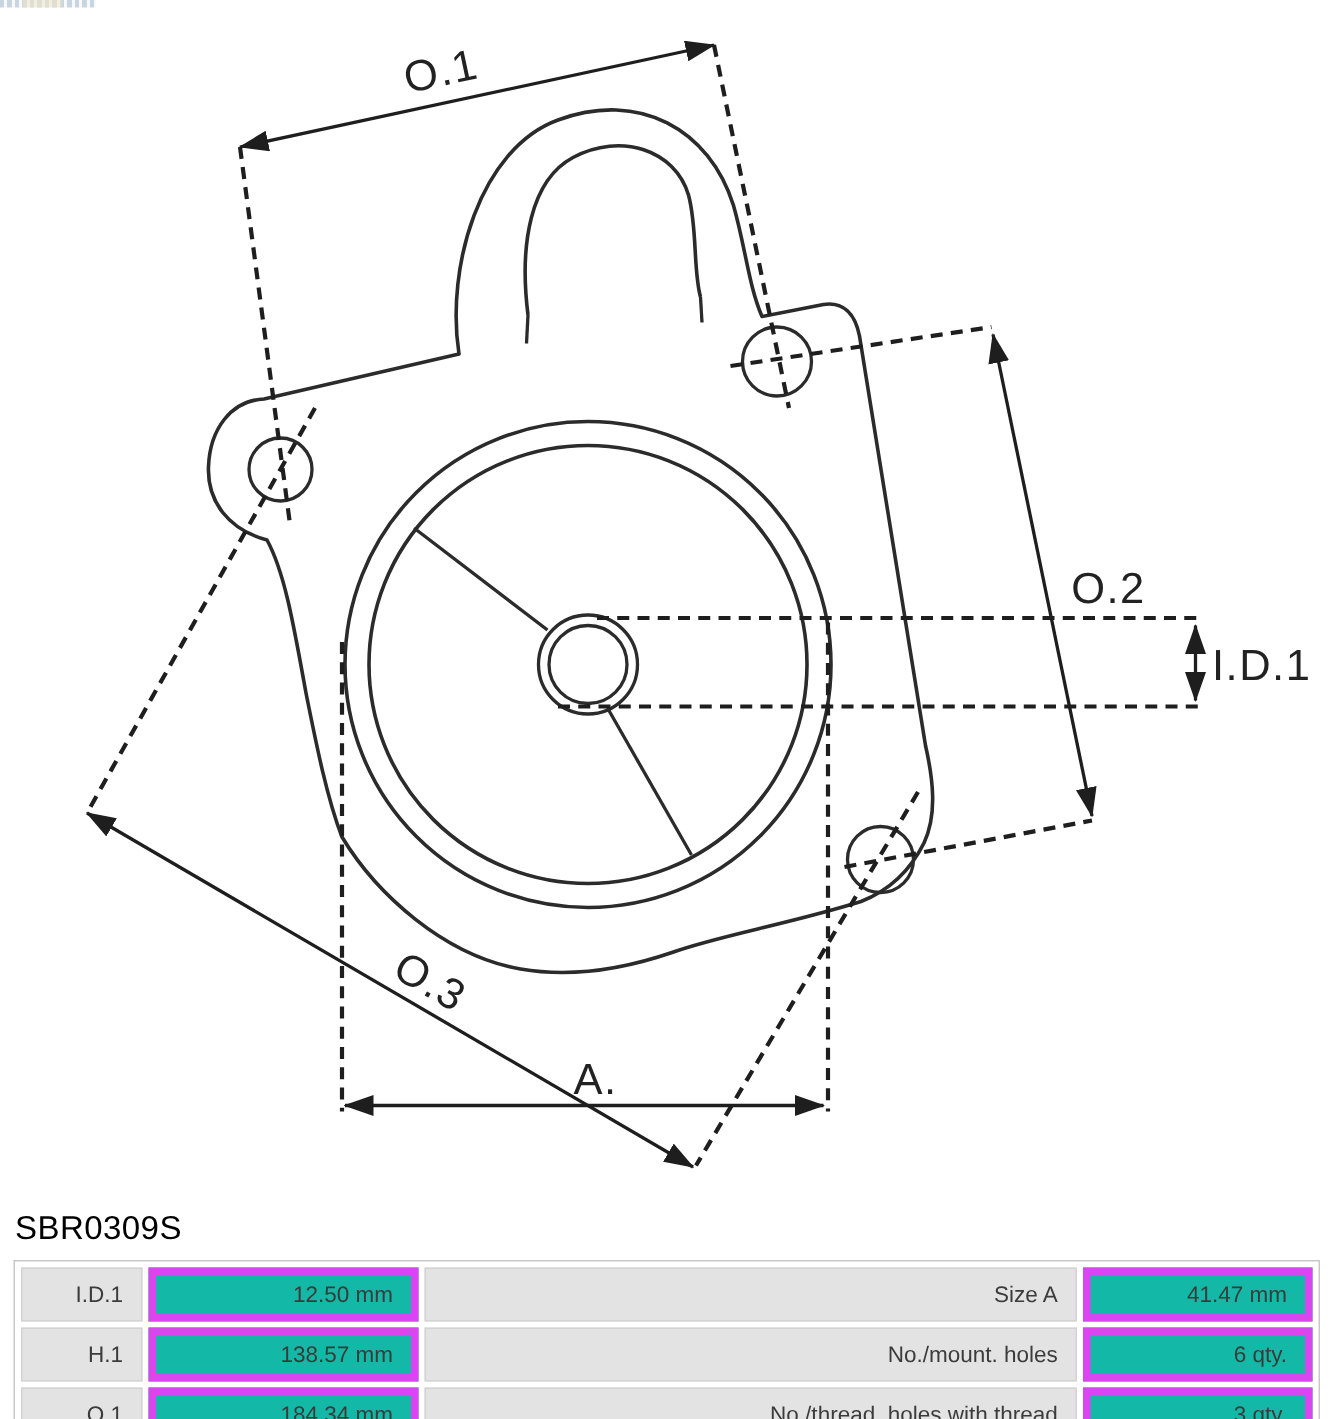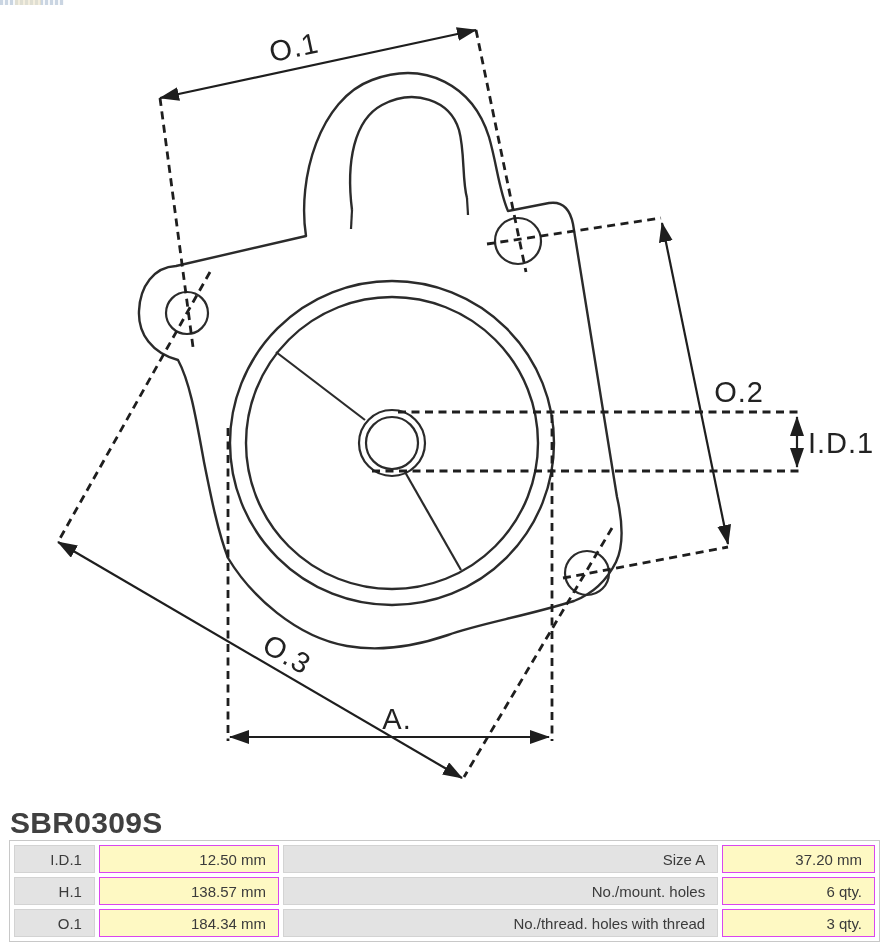--- a/index.html
+++ b/index.html
@@ -9,30 +9,30 @@
   
   .edge-artifact{position:absolute;left:0;top:0;width:64px;height:5px;opacity:.65;
     background:repeating-linear-gradient(90deg,#aebfd3 0 3px,#f4f7fa 3px 5px);}
   .edge-artifact .tint{position:absolute;left:15px;top:0;width:26px;height:5px;
     background:#ead9a8;opacity:.55;}
 
   .drawing{position:absolute;left:0;top:0;width:889px;height:800px;}
   .drawing svg{display:block;}
   .dim-label{font-family:"Liberation Sans",sans-serif;font-size:29px;fill:#222;letter-spacing:1px;}
 
-  .part-number{position:absolute;left:10px;top:806px;font-size:30px;font-weight:700;
-    color:#404040;letter-spacing:.3px;}
+  .part-number{position:absolute;left:10px;top:806px;font-size:22px;font-weight:400;
+    color:#000000;letter-spacing:.3px;}
 
   table.specs{position:absolute;left:9px;top:840px;width:871px;
     border-collapse:separate;border-spacing:4px;table-layout:fixed;
     border:1px solid #c8c8c8;background:#ffffff;}
   table.specs td{height:26px;font-size:15px;text-align:right;vertical-align:middle;
     padding:0 12px 0 0;color:#3b3b3b;white-space:nowrap;overflow:hidden;}
   td.lbl{background:#e3e3e3;border:1px solid #d3d3d3;}
-  td.val{background:#fef9c3;border:1px solid #d946ef;}
+  td.val{background:#14b8a6;border:5px solid #d946ef;}
   .c0{width:80px;} .c1{width:178px;} .c2{width:430px;} .c3{width:151px;}
 </style>
 </head>
 <body>
 
 <div class="edge-artifact">
   <span class="tint"></span>
 </div>
 
 <div class="drawing">
@@ -114,21 +114,21 @@
     <col class="c0">
       <col class="c1">
       <col class="c2">
       <col class="c3">
   </colgroup>
   <tbody id="spec-body">
       <tr>
         <td class="lbl">I.D.1</td>
         <td class="val">12.50 mm</td>
         <td class="lbl">Size A</td>
-        <td class="val">37.20 mm</td>
+        <td class="val">41.47 mm</td>
       </tr>
       <tr>
         <td class="lbl">H.1</td>
         <td class="val">138.57 mm</td>
         <td class="lbl">No./mount. holes</td>
         <td class="val">6 qty.</td>
       </tr>
       <tr>
         <td class="lbl">O.1</td>
         <td class="val">184.34 mm</td>

